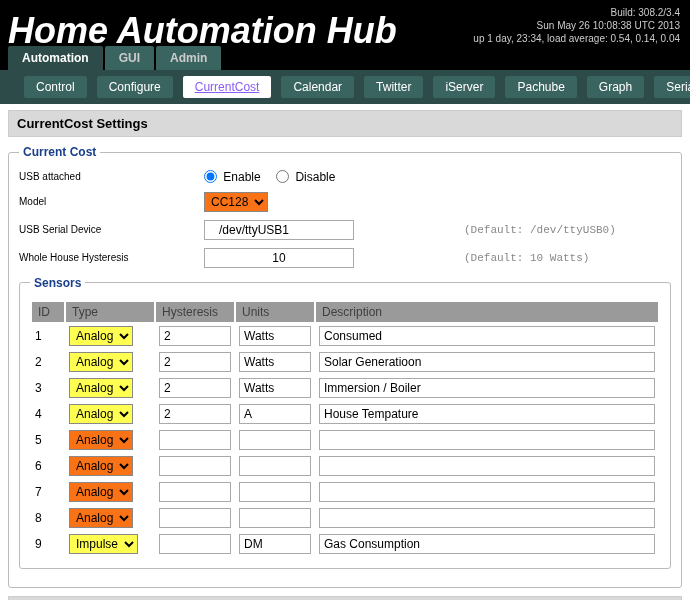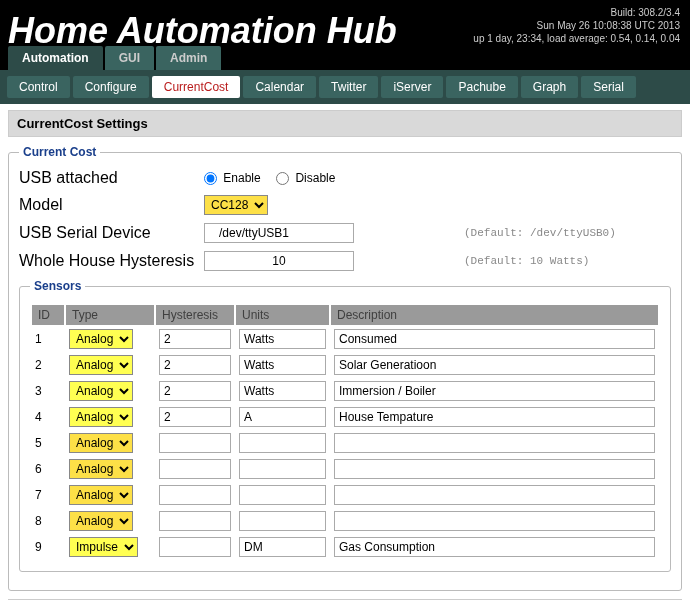--- a/index.html
+++ b/index.html
@@ -48,35 +48,36 @@
     border-radius: 2px 2px 0 0;
     cursor: pointer;
     font-weight: bold;
   }
   .tabs-primary .tab.active {
     background: #2d4b48;
     color: #fff;
   }
   .tabs-secondary {
     background: #2d4b48;
-    padding: 6px 7px;
+    padding: 6px 24px;
     display: flex;
-    gap: 3px;
+    gap: 10px;
   }
   .tabs-secondary .tab2 {
     background: #3a6460;
     color: #fff;
     padding: 4px 12px;
     font-size: 12px;
     border-radius: 2px;
     cursor: pointer;
   }
   .tabs-secondary .tab2.active {
     background: #fff;
-    color: #b91c1c;
+    color: #8b5cf6;
+    text-decoration: underline;
   }
   .page {
     background: #fff;
     margin: 0;
     padding: 6px 8px 12px 8px;
   }
   .page-title {
     background: #d9d9d9;
     padding: 5px 8px;
     font-weight: bold;
@@ -96,21 +97,21 @@
     font-size: 12px;
     padding: 0 4px;
   }
   .form-row {
     display: flex;
     align-items: center;
     margin-bottom: 8px;
   }
   .form-row .label {
     width: 185px;
-    font-size: 16px;
+    font-size: 10px;
   }
   .form-row .control {
     width: 240px;
   }
   .form-row .hint {
     color: #888;
     font-size: 11px;
     margin-left: 20px;
     font-family: Liberation Mono, monospace;
   }
@@ -121,21 +122,21 @@
     width: 150px;
   }
   .form-row .num {
     width: 60px;
     text-align: center;
   }
   select {
     border: 1px solid #888;
     font-size: 12px;
     padding: 1px 2px;
-    background: #fde047;
+    background: #f97316;
   }
   table.sensors-table {
     width: 100%;
     border-collapse: collapse;
   }
   table.sensors-table th {
     background: #9a9a9a;
     color: #404040;
     font-weight: normal;
     text-align: left;
@@ -150,21 +151,21 @@
   }
   table.sensors-table input[type="text"] {
     width: 100%;
     border: 1px solid #aaa;
     padding: 2px 4px;
     font-size: 12px;
   }
   .col-id { width: 34px; text-align:left; padding-left:8px;}
   .col-type { width: 90px; }
   .col-hys { width: 80px; }
-  .col-units { width: 95px; }
+  .col-units { width: 80px; }
   .hl { background: #ffff52; }
   .button-bar {
     background: #d9d9d9;
     padding: 10px;
     text-align: center;
     border: 1px solid #ccc;
   }
   input[type="radio"] { margin: 0 3px 0 0; vertical-align: middle;}
   .radio-label { margin-right: 12px; vertical-align: middle;}
 </style>

